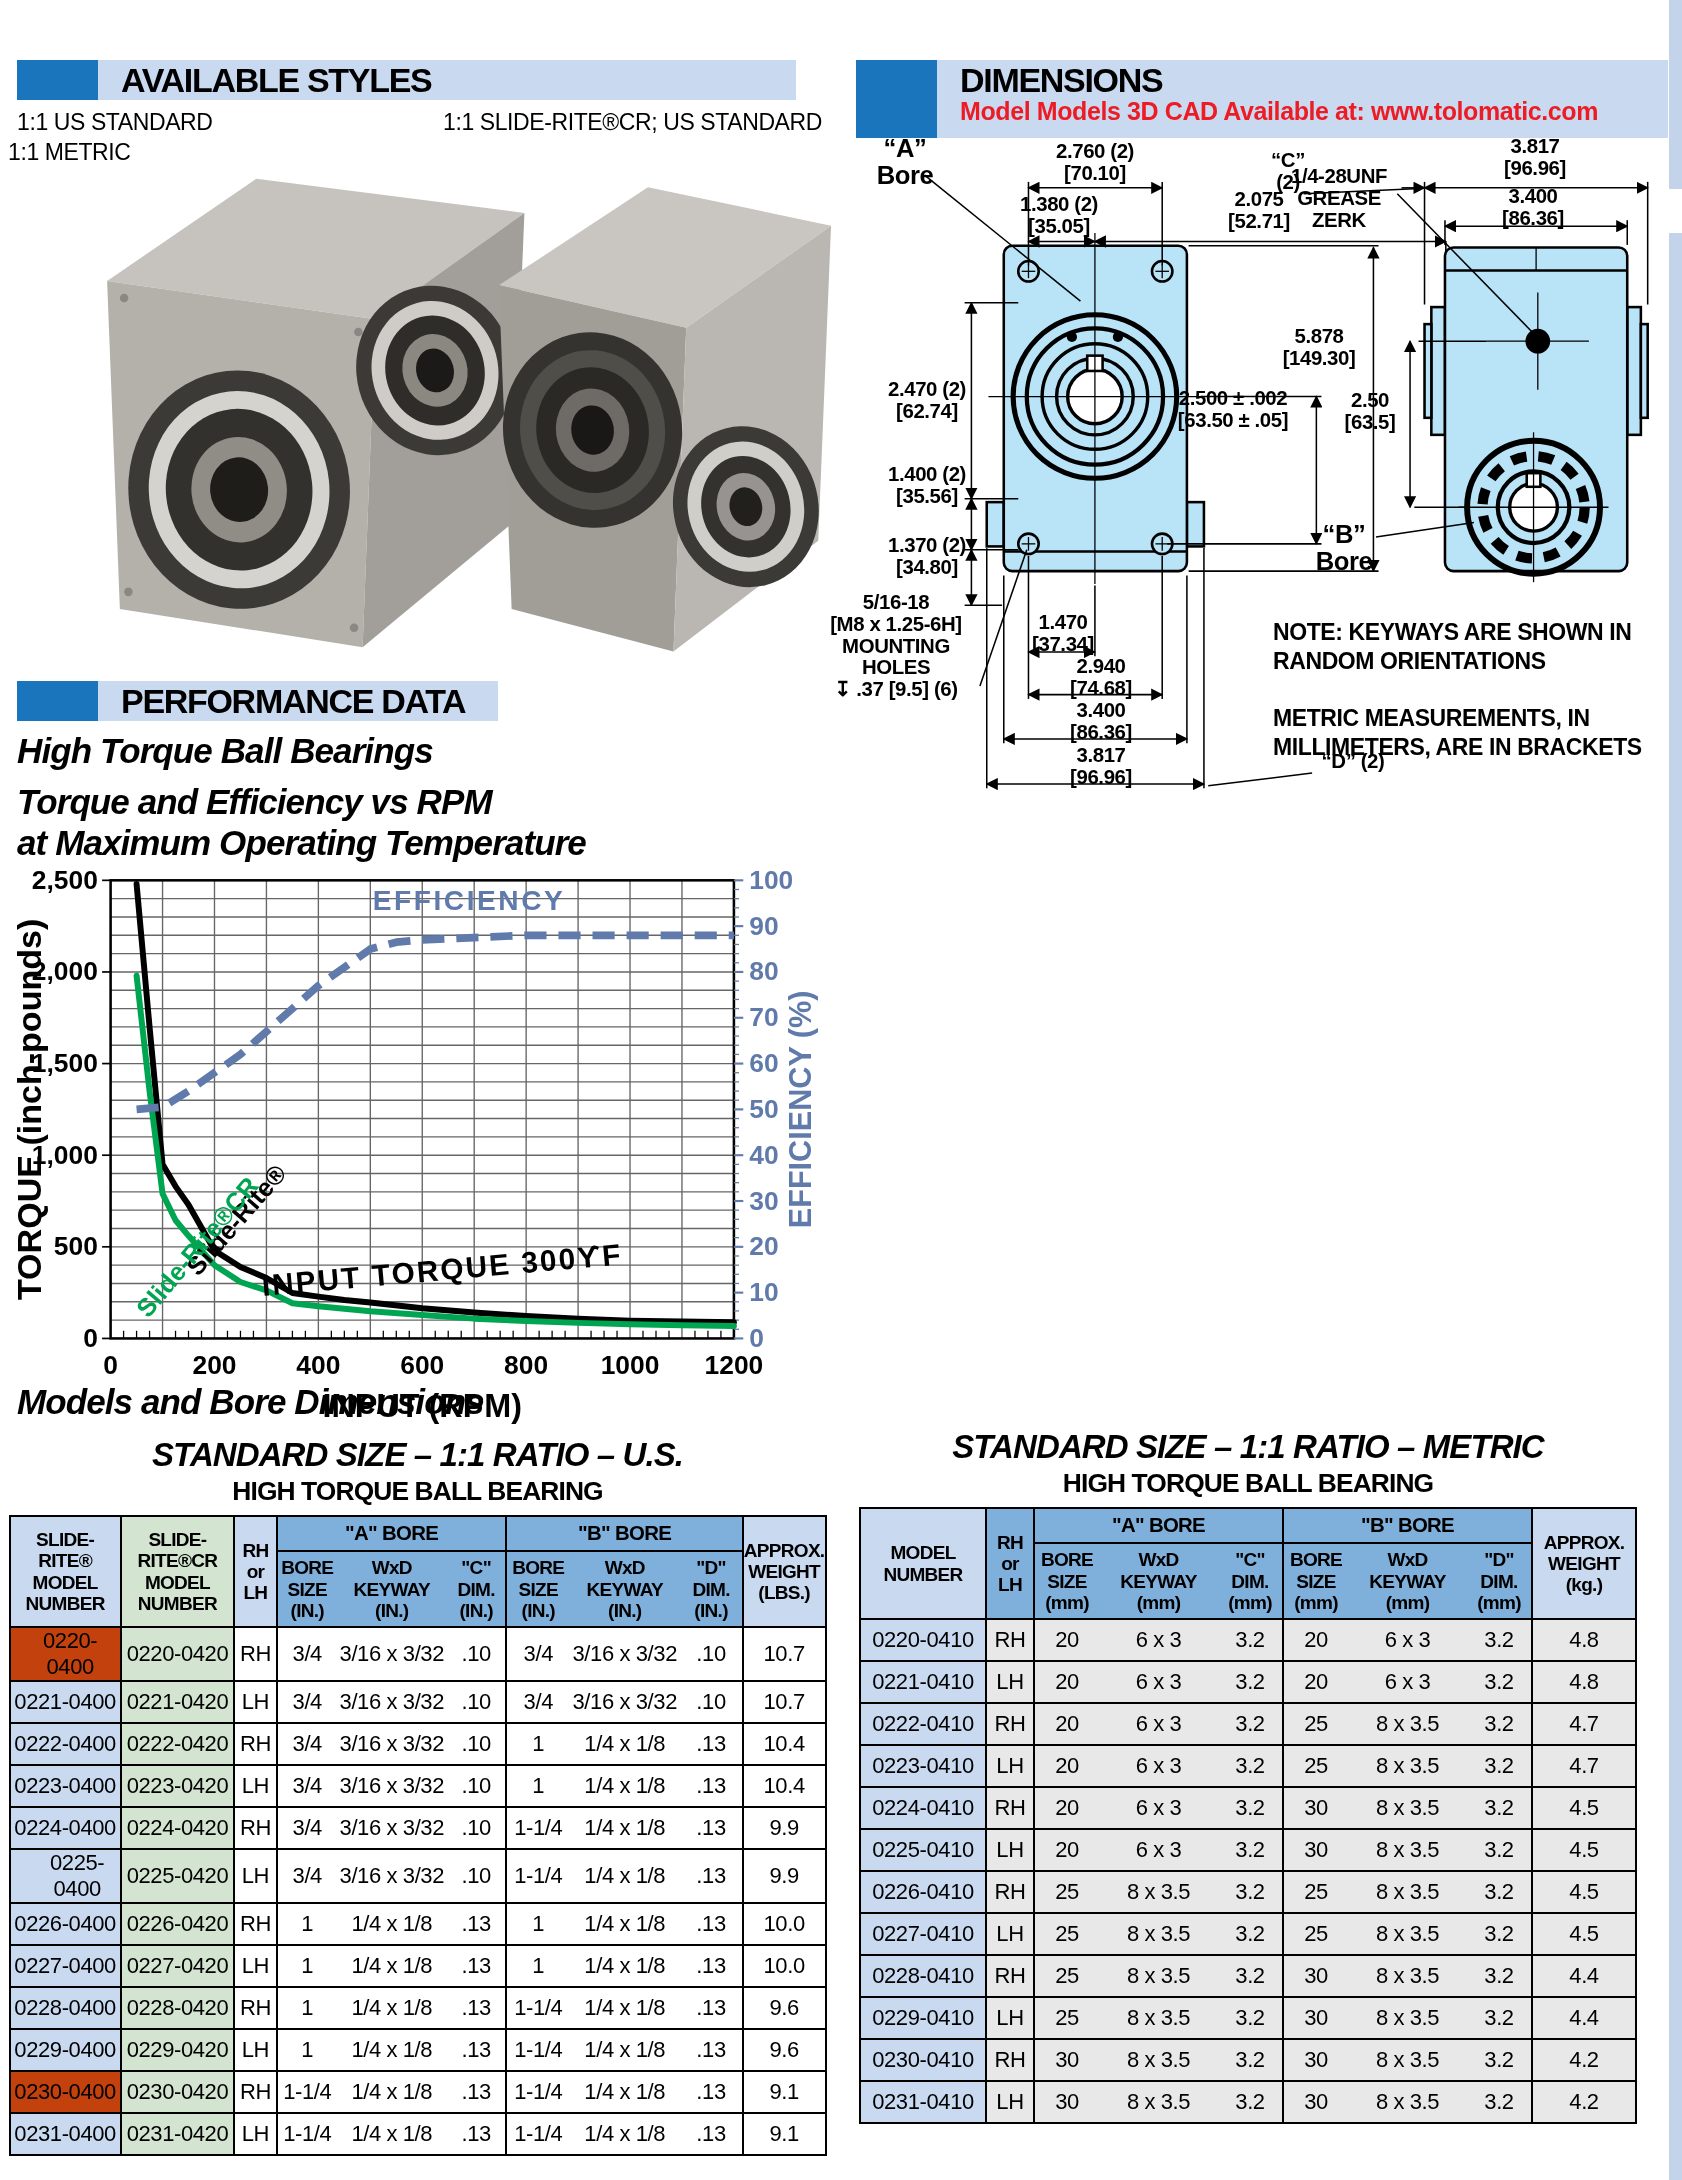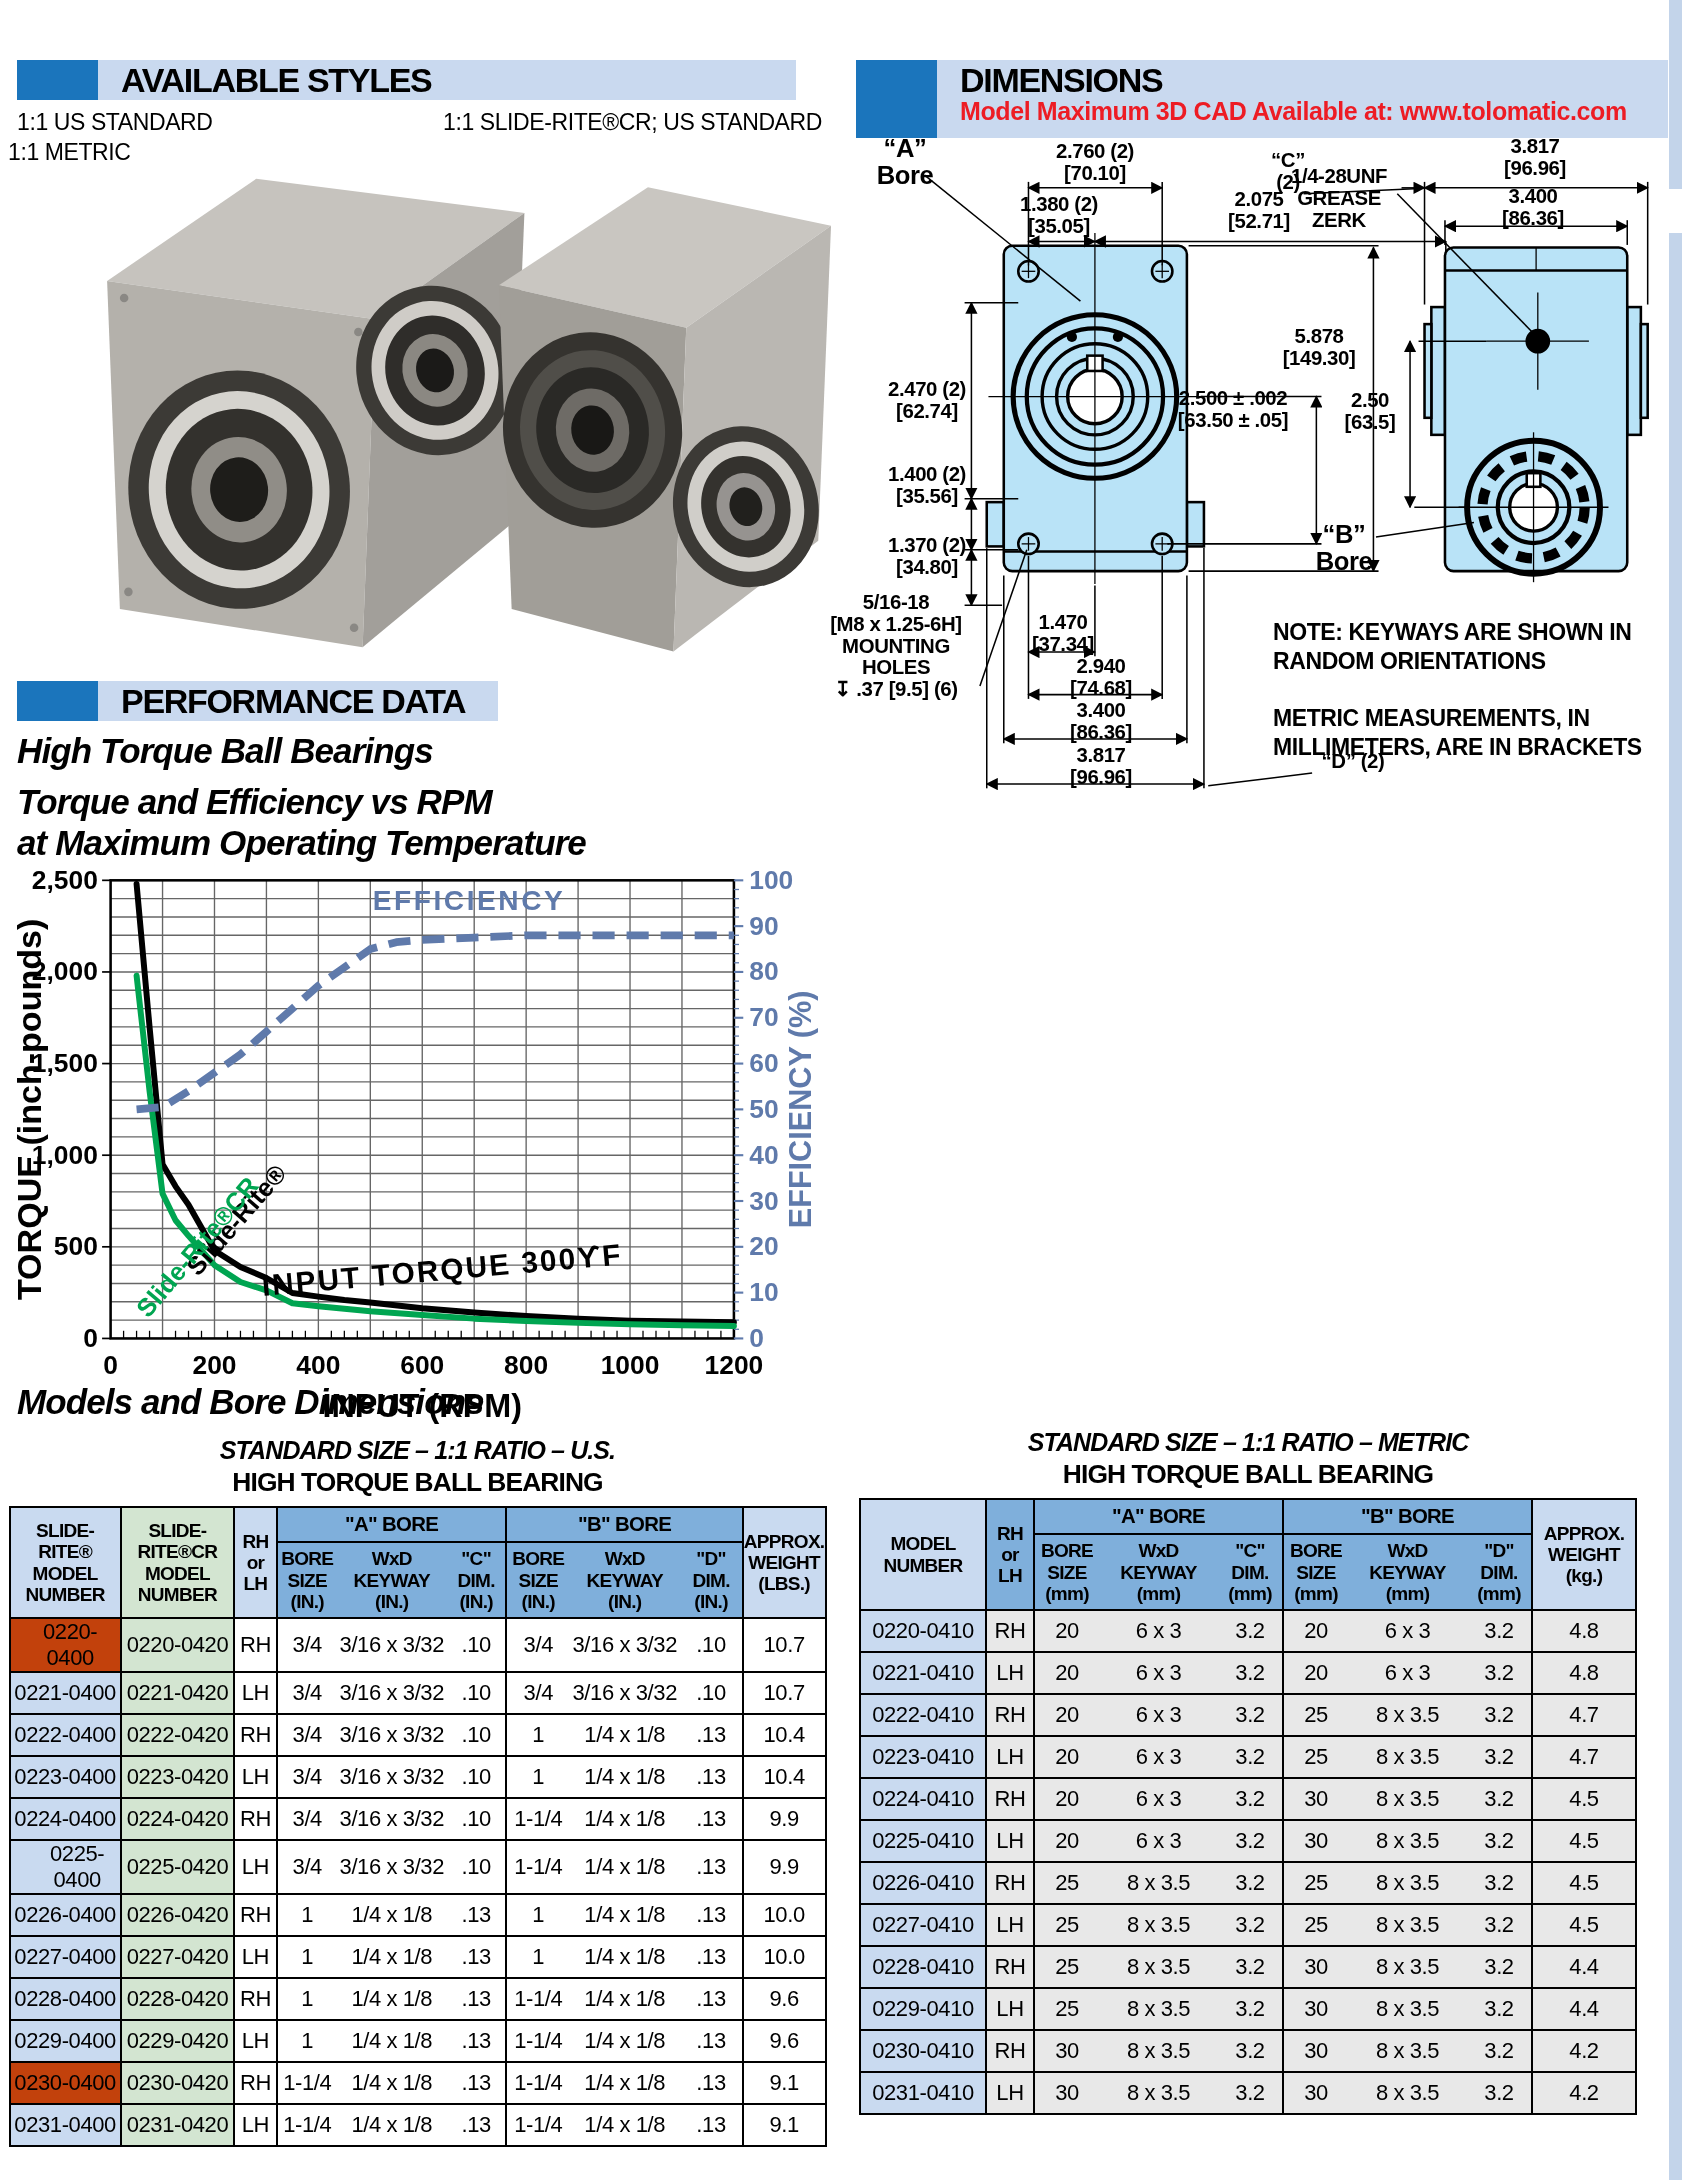--- a/index.html
+++ b/index.html
@@ -11,21 +11,21 @@
   .bar .t{position:absolute;left:104px;top:0.9px;font-weight:bold;font-size:34px;letter-spacing:-1.3px;}
   .bar .t2{position:absolute;left:104px;top:37px;font-weight:bold;font-size:25px;color:#ed1c24;letter-spacing:-0.4px;}
   .cap{position:absolute;font-size:23px;letter-spacing:-0.4px;}
   .h-it{position:absolute;font-style:italic;font-weight:bold;font-size:35px;letter-spacing:-0.9px;}
   
   .dim{position:absolute;transform:translateX(-50%);text-align:center;font-weight:bold;
        font-size:20.4px;line-height:1.07;white-space:pre-line;letter-spacing:-0.4px;}
   .note{position:absolute;font-weight:bold;font-size:23px;line-height:1.25;white-space:pre-line;letter-spacing:-0.4px;}
   
   .tblk{position:absolute;}
-  .tbl-title{font-style:italic;font-weight:bold;font-size:25px;text-align:center;letter-spacing:-0.9px;}
+  .tbl-title{font-style:italic;font-weight:bold;font-size:33px;text-align:center;letter-spacing:-0.9px;}
   .tbl-sub{font-weight:bold;font-size:26.4px;text-align:center;letter-spacing:-0.9px;margin-top:1.7px;}
   table.tbl{border-collapse:collapse;border:2.6px solid #000;table-layout:fixed;margin-top:8.5px;}
   .tbl th,.tbl td{text-align:center;vertical-align:middle;padding:0;}
   .tbl th{white-space:pre-line;font-weight:bold;font-size:19px;line-height:1.12;padding:5.1px 0;letter-spacing:-0.7px;}
   .tbl th.ghd{border-bottom:2.1px solid #000;font-size:20.4px;}
   .tbl td{height:40px;font-size:22px;letter-spacing:-0.4px;border-top:2.1px solid #000;}
   .tbl .vl{border-left:2.1px solid #000;}
   .tbl tbody tr:first-child td{border-top:2.6px solid #000;}
   
   .chart{position:absolute;left:10.2px;top:865px;width:816px;height:562px;}
@@ -93,21 +93,21 @@
         <ellipse cx="845" cy="420" rx="52" ry="60" fill="#34322e"></ellipse>
         <ellipse cx="845" cy="420" rx="34" ry="40" fill="#969390"></ellipse>
         <ellipse cx="845" cy="420" rx="19" ry="23" fill="#21201d"></ellipse>
       </g>
     </g>
   </svg>
 
   <div class="bar" style="left:856px;top:60px;width:812px;height:78px">
     <div class="sq"></div>
     <div class="t">DIMENSIONS</div>
-    <div class="t2">Model Maximum 3D CAD Available at: www.tolomatic.com</div>
+    <div class="t2">Model Models 3D CAD Available at: www.tolomatic.com</div>
   </div>
 
   <svg class="drawings" style="position:absolute;left:852px;top:141px;width:818px;height:741px" viewBox="0 0 960 870">
     <defs>
       <marker id="arw" viewBox="0 0 10 10" refX="9" refY="5" markerWidth="8" markerHeight="8" orient="auto-start-reverse">
         <path d="M0,0L10,5L0,10z" fill="#000"></path>
       </marker>
     </defs>
 
     <g stroke="#000" fill="none" stroke-width="3">

